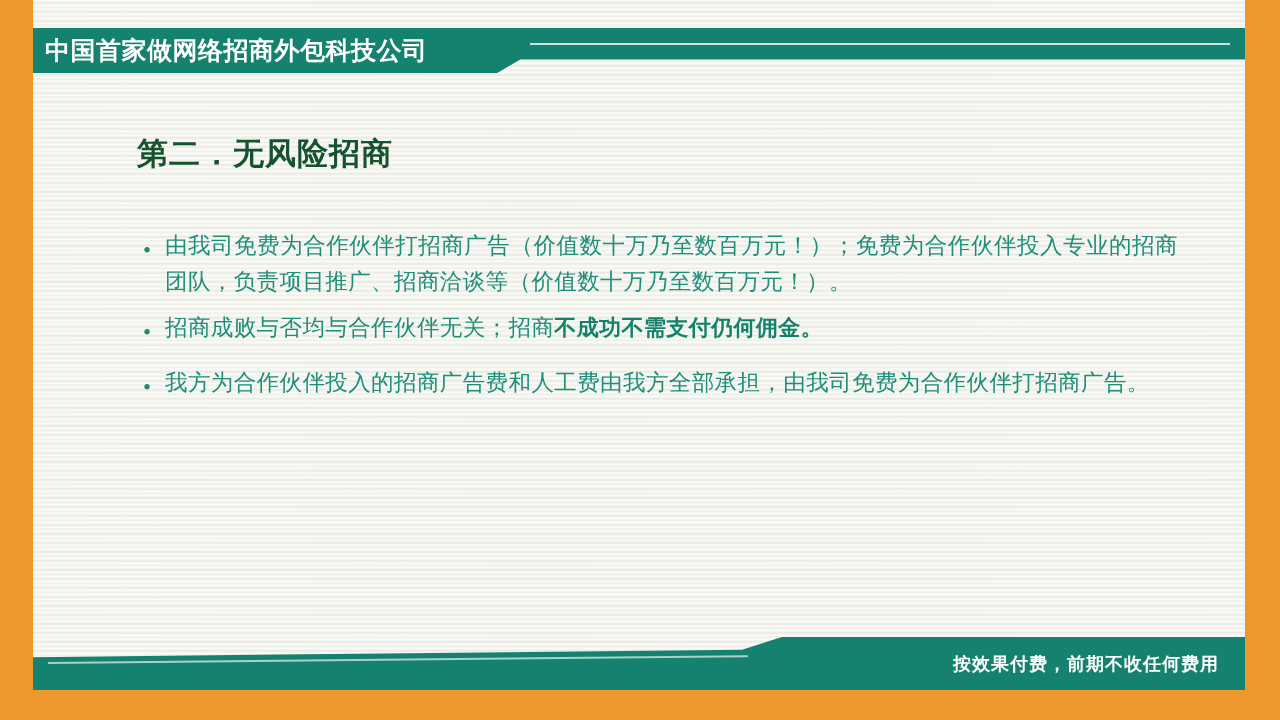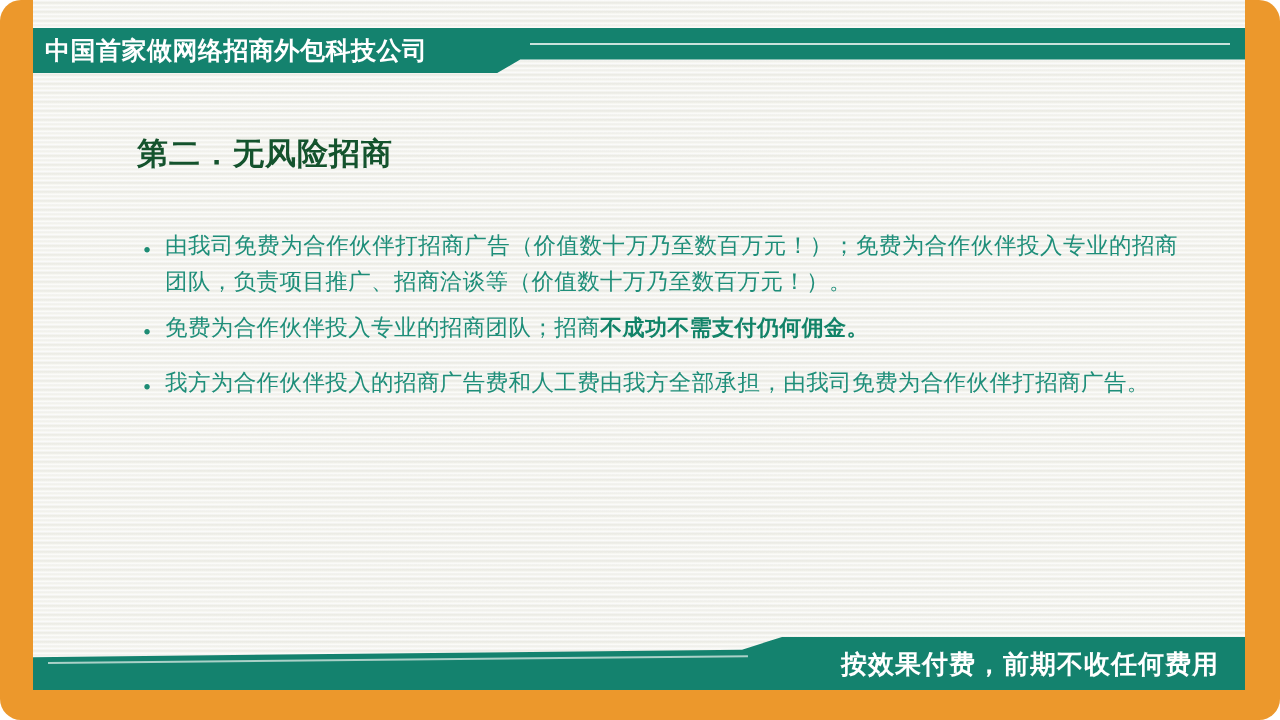--- a/index.html
+++ b/index.html
@@ -14,21 +14,20 @@
     font-family: "Liberation Sans", "DejaVu Sans", sans-serif;
   }
 
   
   .slide {
     position: relative;
     width: 1280px;
     height: 720px;
     background: #EC982C;           
     overflow: hidden;
-    border-radius: 21px;
   }
 
   
   .paper {
     position: absolute;
     left: 33px;
     top: 0px;
     width: 1212px;
     height: 690px;
     background:
@@ -160,21 +159,21 @@
     transform: rotate(-0.55deg);
     transform-origin: left center;
   }
   .footer-text {
     position: absolute;
     right: 61px;
     top: 645px;
     height: 38px;
     line-height: 38px;
     color: #ffffff;
-    font-size: 26px;
+    font-size: 18px;
     font-weight: bold;
     letter-spacing: 1px;
     white-space: nowrap;
     text-align: right;
   }
 </style>
 </head>
 <body>
 
 <div class="slide">
@@ -192,21 +191,21 @@
     <div class="bullet-row">
       <span class="bullet-dot">•</span>
       <span class="bullet-text">
         <span>由我司免费为合作伙伴打招商广告（价值数十万乃至数百万元！）；免费为合作伙伴投入专业的招商团队，负责项目推广、招商洽谈等（价值数十万乃至数百万元！）。</span>
       </span>
     </div>
 
     <div class="bullet-row">
       <span class="bullet-dot">•</span>
       <span class="bullet-text">
-        <span>免费为合作伙伴投入专业的招商团队；招商</span><b>不成功不需支付仍何佣金。</b>
+        <span>招商成败与否均与合作伙伴无关；招商</span><b>不成功不需支付仍何佣金。</b>
       </span>
     </div>
 
     <div class="bullet-row">
       <span class="bullet-dot">•</span>
       <span class="bullet-text">
         <span>我方为合作伙伴投入的招商广告费和人工费由我方全部承担，由我司免费为合作伙伴打招商广告。</span>
       </span>
     </div>
 

